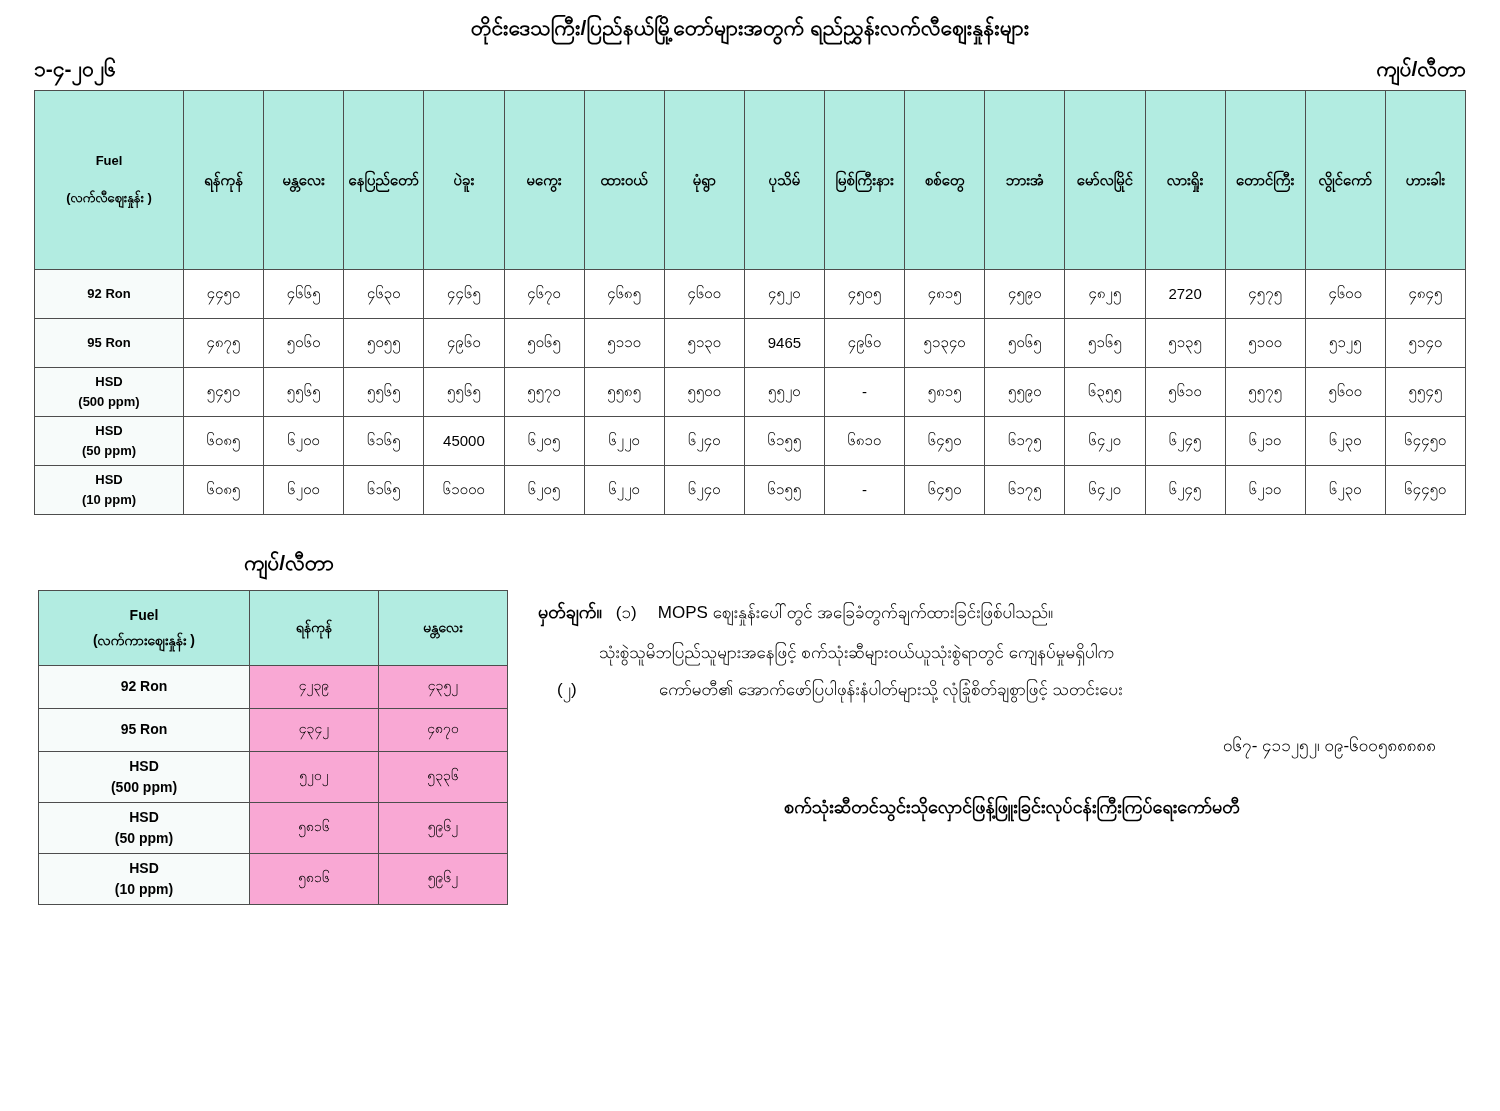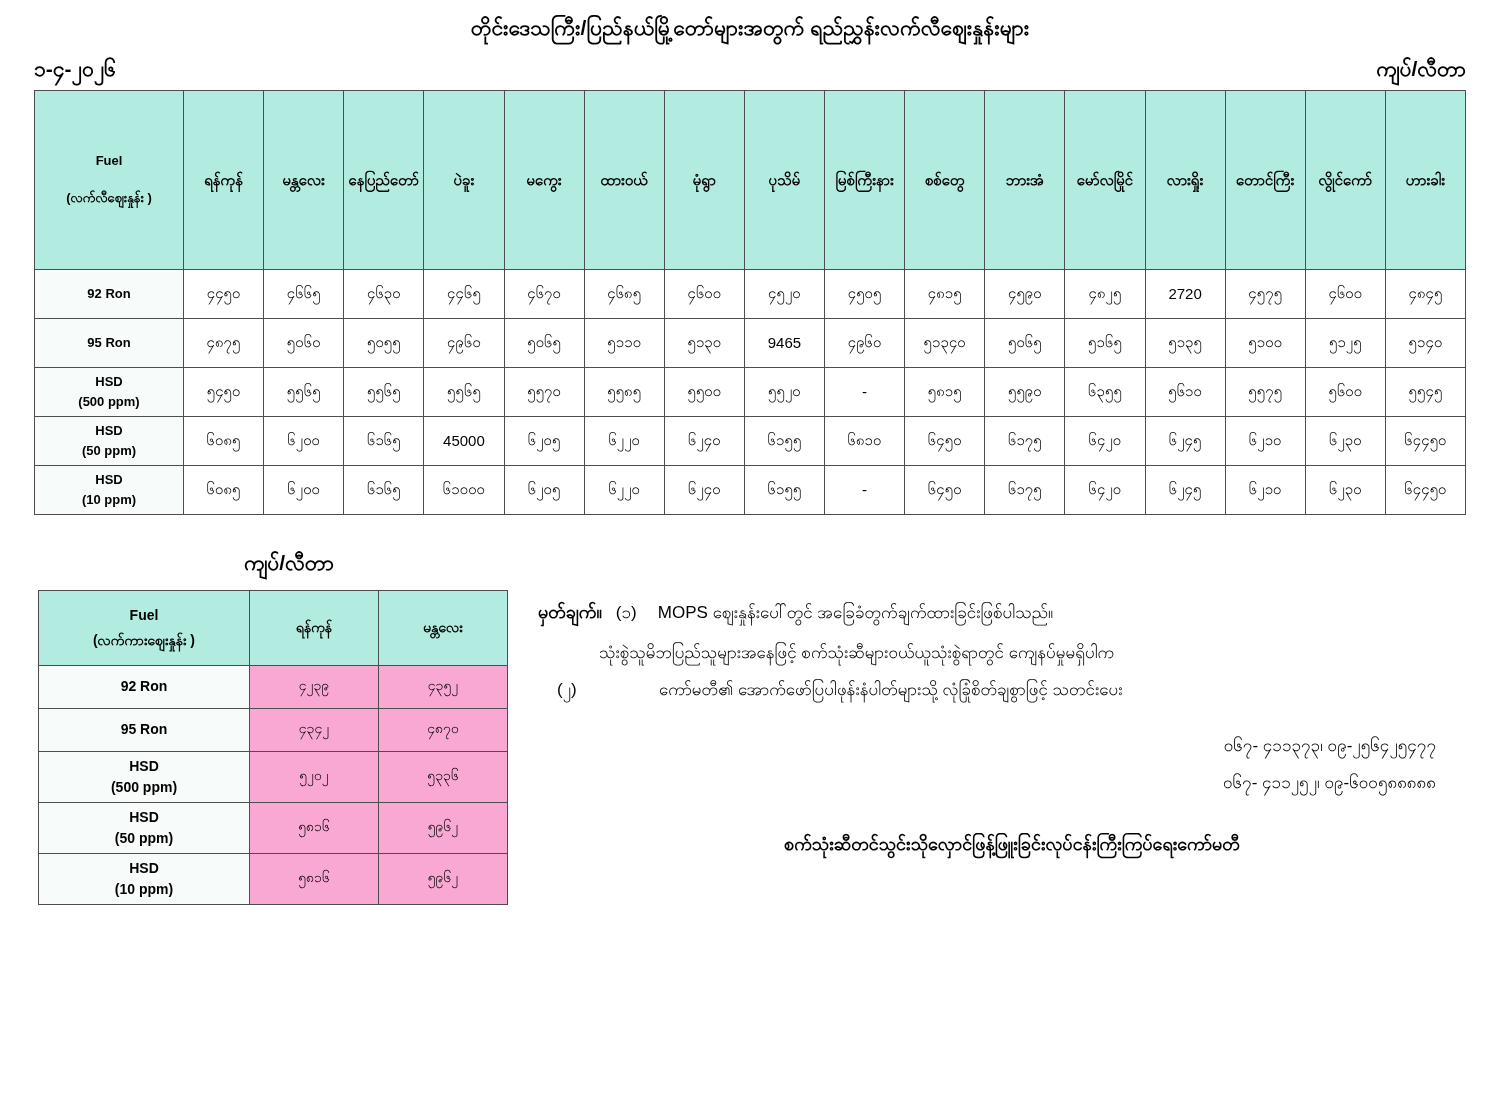--- a/index.html
+++ b/index.html
@@ -406,20 +406,19 @@
       </div>
       <div class="note-row">
         <div class="note-head" style="visibility:hidden;">&nbsp;</div>
         <div class="note-num">(၂)</div>
         <div class="note-body">
           <div>သုံးစွဲသူမိဘပြည်သူများအနေဖြင့် စက်သုံးဆီများဝယ်ယူသုံးစွဲရာတွင် ကျေနပ်မှုမရှိပါက</div>
           <div class="note-indent">ကော်မတီ၏ အောက်ဖော်ပြပါဖုန်းနံပါတ်များသို့ လုံခြုံစိတ်ချစွာဖြင့် သတင်းပေး</div>
         </div>
       </div>
       <div class="phones">
-        <div>၀၆၇- ၄၁၁၃၇၃၊ ၀၉-၂၅၆၄၂၅၄၇၇</div>
         <div>၀၆၇- ၄၁၁၂၅၂၊ ၀၉-၆၀၀၅၈၈၈၈၈</div>
       </div>
       <div class="signature">စက်သုံးဆီတင်သွင်းသိုလှောင်ဖြန့်ဖြူးခြင်းလုပ်ငန်းကြီးကြပ်ရေးကော်မတီ</div>
     </div>
   </div>
 
 </div>
 
 </body></html>

